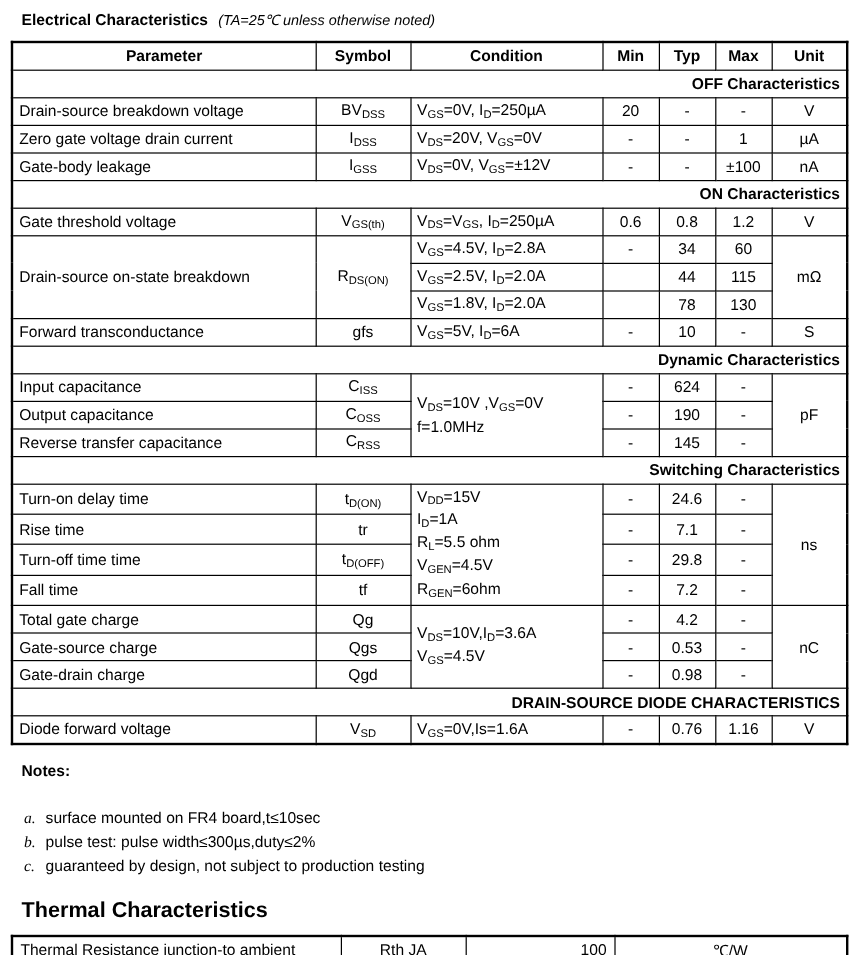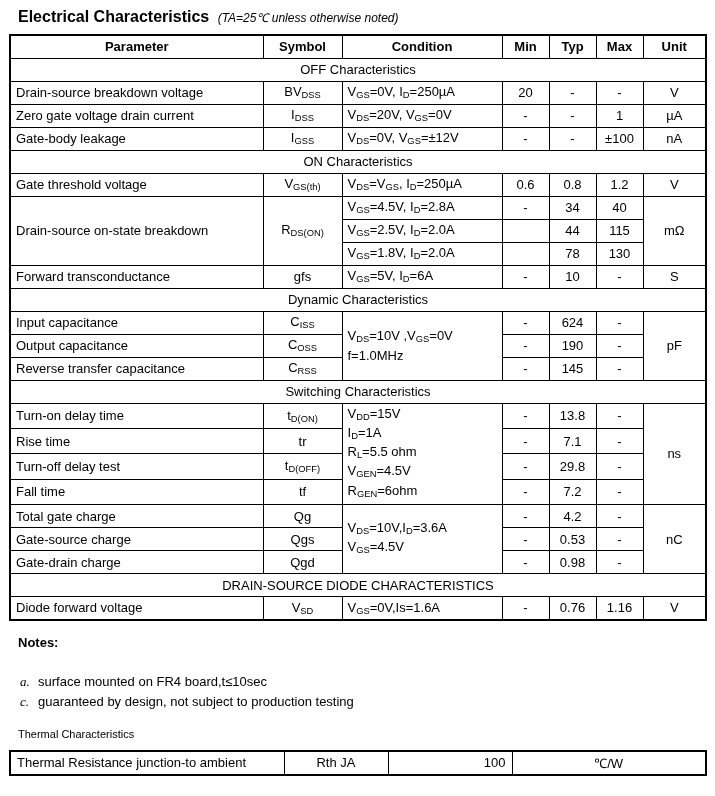--- a/index.html
+++ b/index.html
@@ -4,57 +4,57 @@
 <style>
   * { box-sizing: border-box; margin: 0; padding: 0; }
   html, body { background: #fff; }
   body {
     width: 715px;
     font-family: "Liberation Sans", sans-serif;
     color: #000;
     padding: 6px 9px 10px 9px;
   }
   .title-row { margin: 2px 0 8px 9px; }
-  .doc-title { display: inline; font-size: 16px; font-weight: bold; }
+  .doc-title { display: inline; font-size: 13px; font-weight: bold; }
   .title-note { font-size: 12px; margin-left: 4px; font-style: italic; }
 
   table.spec {
     border-collapse: collapse;
     table-layout: fixed;
     width: 696px;
     border: 2px solid #000;
     padding-left: 24px;
   }
   table.spec th, table.spec td {
     border: 1px solid #000;
     font-size: 13px;
     padding: 2px 5px;
     height: 23px;
     vertical-align: middle;
     overflow: hidden;
   }
   table.spec th { font-weight: bold; text-align: center; }
-  td.section { font-weight: normal; text-align: center; }
+  td.section { font-weight: bold; text-align: right; }
   td.param { text-align: left; }
   td.c { text-align: center; }
   td.cond { text-align: left; }
   .cond-line { line-height: 15px; }
   sub { font-size: 0.72em; vertical-align: -0.25em; }
 
   .notes-block { margin: 14px 0 0 9px; }
   .notes-title { font-weight: bold; font-size: 13px; margin-bottom: 24px; }
   .note-item { font-size: 13px; margin: 4px 0 4px 2px; }
   .note-label {
     font-family: "Liberation Serif", serif;
     font-style: italic;
     display: inline-block;
     width: 18px;
   }
 
-  .thermal-title { font-size: 11px; font-weight: normal; margin: 18px 0 10px 9px; }
+  .thermal-title { font-size: 18px; font-weight: bold; margin: 18px 0 10px 9px; }
   table.thermal {
     border-collapse: collapse;
     table-layout: fixed;
     width: 696px;
     border: 2px solid #000;
   }
   table.thermal td {
     border: 1px solid #000;
     font-size: 13px;
     padding: 2px 6px;
@@ -133,21 +133,21 @@
       <td class="c">0.8</td>
       <td class="c">1.2</td>
       <td class="c">V</td>
     </tr>
     <tr>
       <td class="param" rowspan="3">Drain-source on-state breakdown</td>
       <td class="c" rowspan="3">R<sub>DS(ON)</sub></td>
       <td class="cond">V<sub>GS</sub>=4.5V, I<sub>D</sub>=2.8A</td>
       <td class="c">-</td>
       <td class="c">34</td>
-      <td class="c">40</td>
+      <td class="c">60</td>
       <td class="c" rowspan="3">mΩ</td>
     </tr>
     <tr>
       <td class="cond">V<sub>GS</sub>=2.5V, I<sub>D</sub>=2.0A</td>
       <td class="c"></td>
       <td class="c">44</td>
       <td class="c">115</td>
     </tr>
     <tr>
       <td class="cond">V<sub>GS</sub>=1.8V, I<sub>D</sub>=2.0A</td>
@@ -202,33 +202,33 @@
       <td class="param">Turn-on delay time</td>
       <td class="c">t<sub>D(ON)</sub></td>
       <td class="cond" rowspan="4">
         <div class="cond-line">V<sub>DD</sub>=15V</div>
         <div class="cond-line">I<sub>D</sub>=1A</div>
         <div class="cond-line">R<sub>L</sub>=5.5 ohm</div>
         <div class="cond-line">V<sub>GEN</sub>=4.5V</div>
         <div class="cond-line">R<sub>GEN</sub>=6ohm</div>
       </td>
       <td class="c">-</td>
-      <td class="c">13.8</td>
+      <td class="c">24.6</td>
       <td class="c">-</td>
       <td class="c" rowspan="4">ns</td>
     </tr>
     <tr>
       <td class="param">Rise time</td>
       <td class="c">tr</td>
       <td class="c">-</td>
       <td class="c">7.1</td>
       <td class="c">-</td>
     </tr>
     <tr>
-      <td class="param">Turn-off delay test</td>
+      <td class="param">Turn-off time time</td>
       <td class="c">t<sub>D(OFF)</sub></td>
       <td class="c">-</td>
       <td class="c">29.8</td>
       <td class="c">-</td>
     </tr>
     <tr>
       <td class="param">Fall time</td>
       <td class="c">tf</td>
       <td class="c">-</td>
       <td class="c">7.2</td>
@@ -273,20 +273,23 @@
       <td class="c">1.16</td>
       <td class="c">V</td>
     </tr>
   </tbody>
 </table>
 
 <div class="notes-block">
   <div class="notes-title">Notes:</div>
   <div class="note-item">
     <span class="note-label">a.</span><span>surface mounted on FR4 board,t≤10sec</span>
+  </div>
+  <div class="note-item">
+    <span class="note-label">b.</span><span>pulse test: pulse width≤300µs,duty≤2%</span>
   </div>
   <div class="note-item">
     <span class="note-label">c.</span><span>guaranteed by design, not subject to production testing</span>
   </div>
 </div>
 
 <h2 class="thermal-title">Thermal Characteristics</h2>
 
 <table class="thermal">
   <colgroup>

